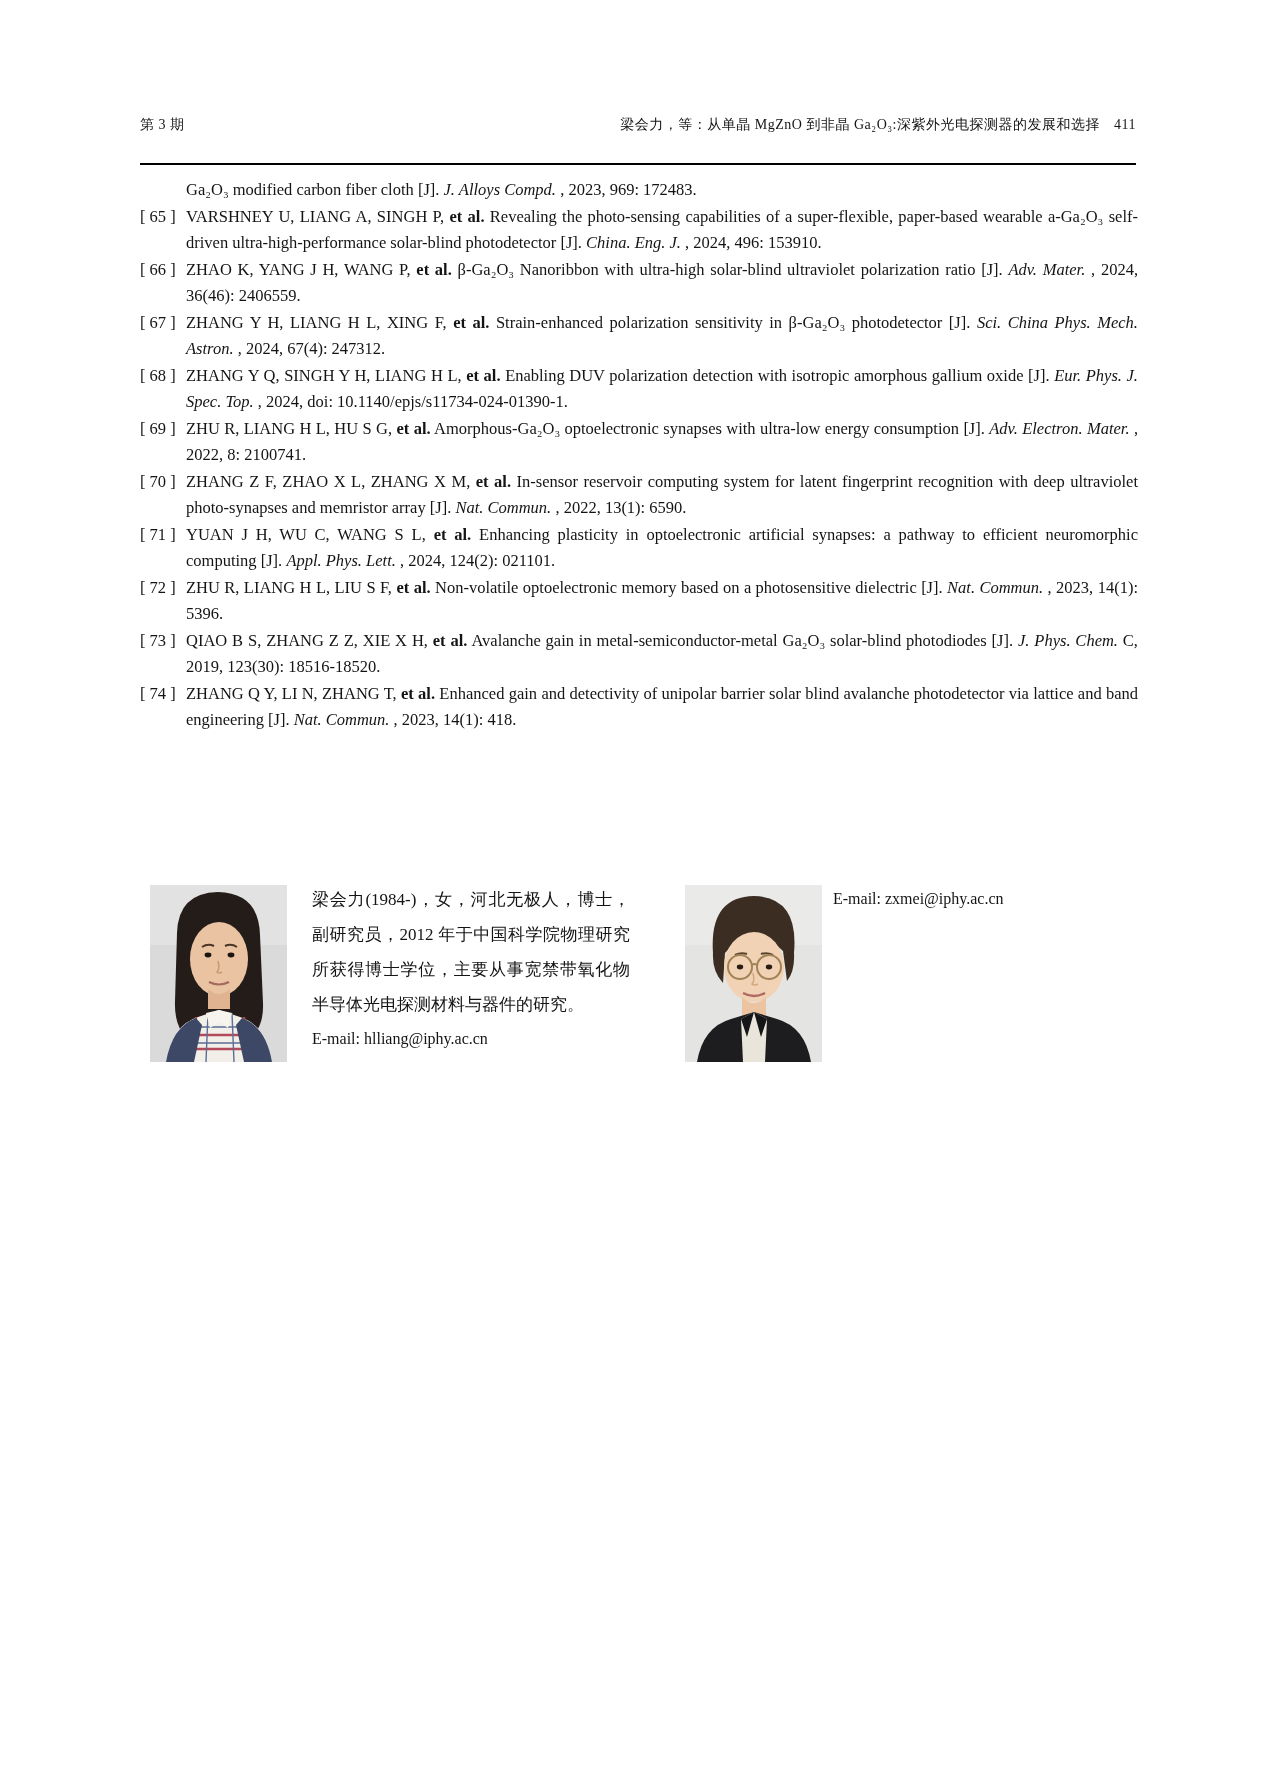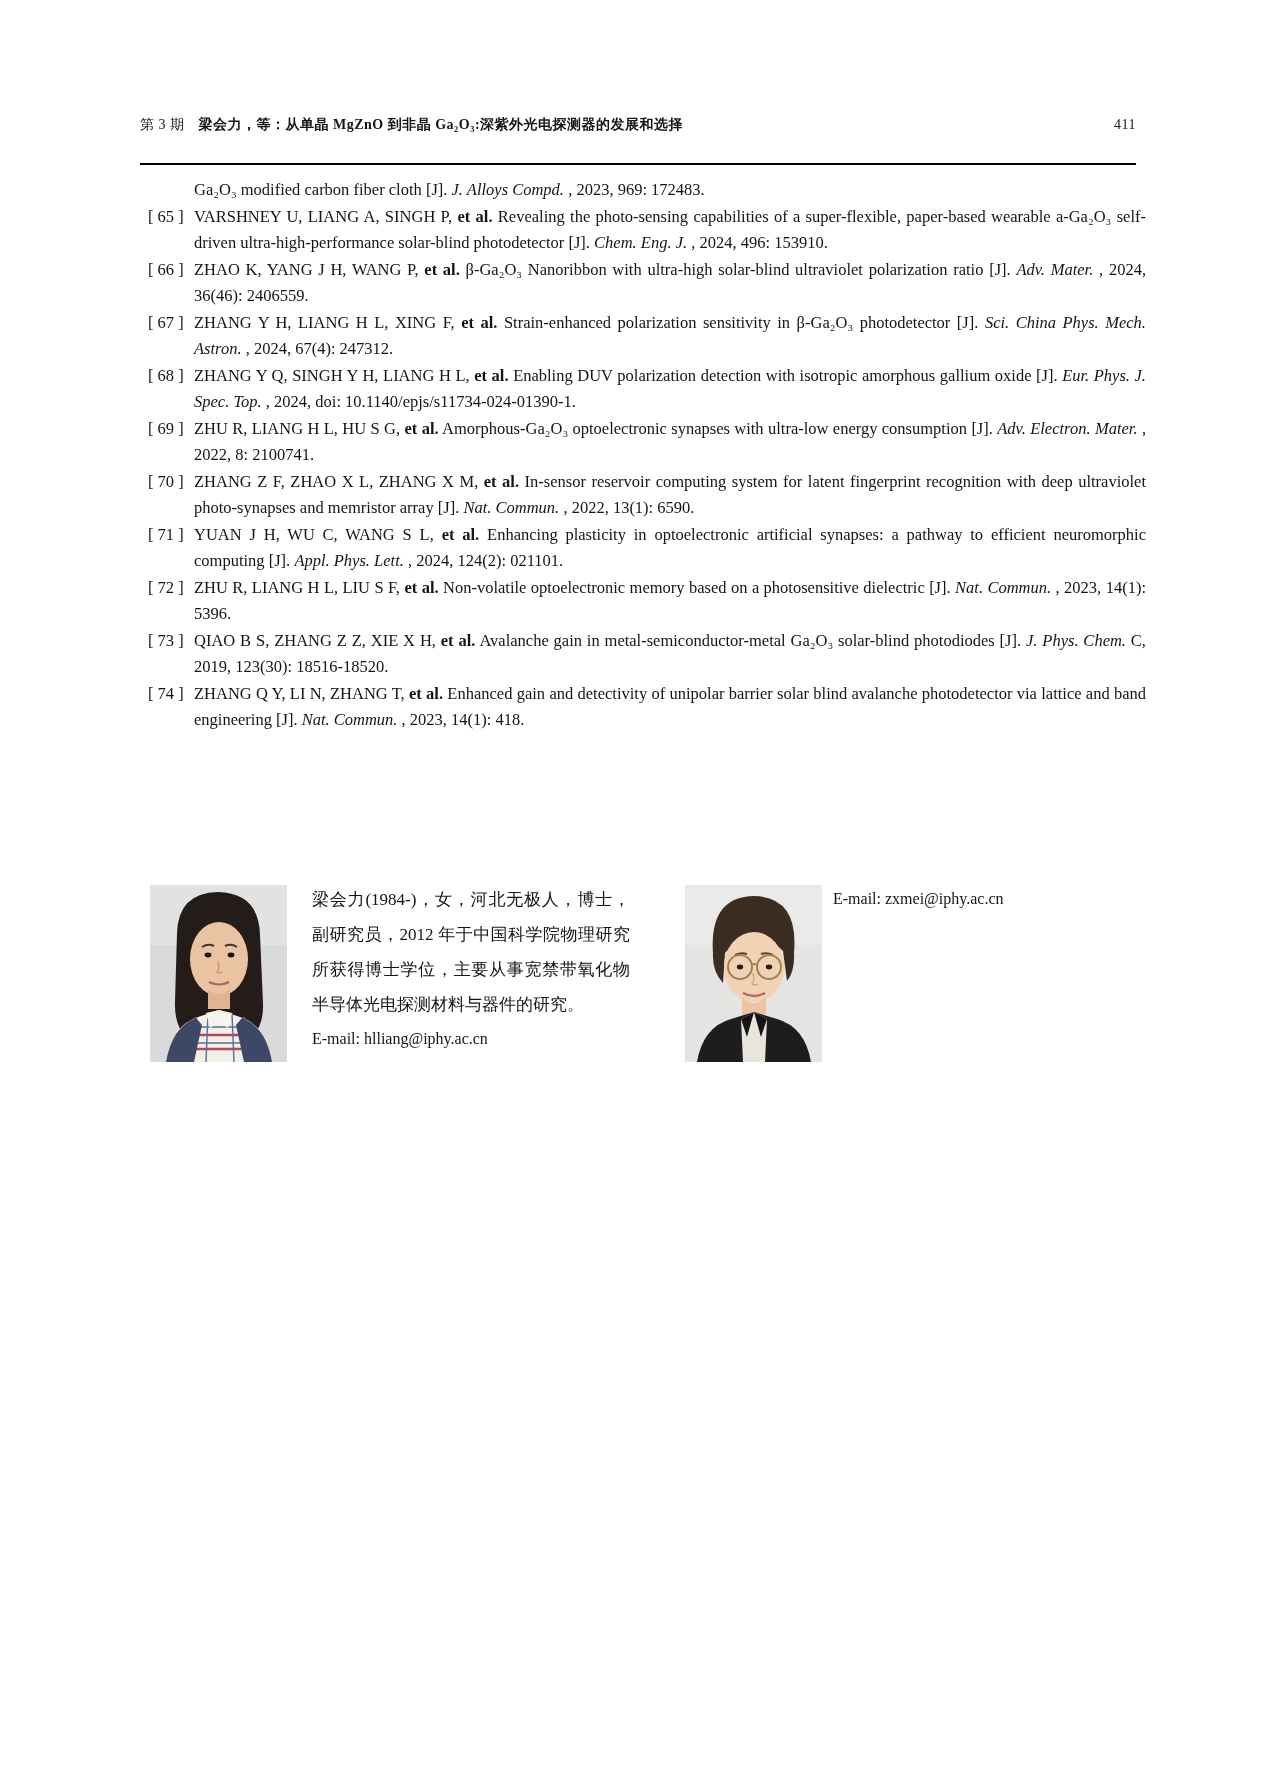--- a/index.html
+++ b/index.html
@@ -11,28 +11,28 @@
     position:relative;
     overflow:hidden;
   }
   .page{position:absolute;inset:0;}
   
   .header{
     position:absolute;left:140px;top:116px;width:996px;
     display:flex;justify-content:space-between;align-items:baseline;
     font-size:14px;letter-spacing:.5px;
   }
-  .header .title{flex:1;text-align:left;padding:0 14px;font-weight:bold;}
+  .header .title{flex:1;text-align:right;padding:0 14px;}
   .header-rule{
     position:absolute;left:140px;top:163px;width:996px;height:0;
     border-top:2px solid #000;
   }
   
   .refs{
-    position:absolute;left:148px;top:177px;width:998px;
+    position:absolute;left:140px;top:177px;width:998px;
     font-size:16.5px;line-height:26.5px;
   }
   .ref-item{display:flex;}
   .ref-num{flex:0 0 46px;white-space:nowrap;}
   .ref-text{flex:1;text-align:justify;}
   .seg-i{font-style:italic;}
   .seg-bi{font-weight:bold;}
   
   .bio-photo{position:absolute;width:137px;height:177px;top:885px;display:block;}
   .photo-1{left:150px;}
@@ -58,21 +58,21 @@
   </div>
   <div class="header-rule"></div>
 
   <div class="refs">
       <div class="ref-item">
         <span class="ref-num"></span>
         <span class="ref-text"><span>Ga₂O₃ modified carbon fiber cloth [J]. </span><span class="seg-i">J. Alloys Compd.</span><span> , 2023, 969: 172483.</span></span>
       </div>
       <div class="ref-item">
         <span class="ref-num">[ 65 ]</span>
-        <span class="ref-text"><span>VARSHNEY U, LIANG A, SINGH P, </span><span class="seg-bi">et al.</span><span> Revealing the photo-sensing capabilities of a super-flexible, paper-based wearable a-Ga₂O₃ self-driven ultra-high-performance solar-blind photodetector [J]. </span><span class="seg-i">Chem. Eng. J.</span><span> , 2024, 496: 153910.</span></span>
+        <span class="ref-text"><span>VARSHNEY U, LIANG A, SINGH P, </span><span class="seg-bi">et al.</span><span> Revealing the photo-sensing capabilities of a super-flexible, paper-based wearable a-Ga₂O₃ self-driven ultra-high-performance solar-blind photodetector [J]. </span><span class="seg-i">China. Eng. J.</span><span> , 2024, 496: 153910.</span></span>
       </div>
       <div class="ref-item">
         <span class="ref-num">[ 66 ]</span>
         <span class="ref-text"><span>ZHAO K, YANG J H, WANG P, </span><span class="seg-bi">et al.</span><span> β-Ga₂O₃ Nanoribbon with ultra-high solar-blind ultraviolet polarization ratio [J]. </span><span class="seg-i">Adv. Mater.</span><span> , 2024, 36(46): 2406559.</span></span>
       </div>
       <div class="ref-item">
         <span class="ref-num">[ 67 ]</span>
         <span class="ref-text"><span>ZHANG Y H, LIANG H L, XING F, </span><span class="seg-bi">et al.</span><span> Strain-enhanced polarization sensitivity in β-Ga₂O₃ photodetector [J]. </span><span class="seg-i">Sci. China Phys. Mech. Astron.</span><span> , 2024, 67(4): 247312.</span></span>
       </div>
       <div class="ref-item">

